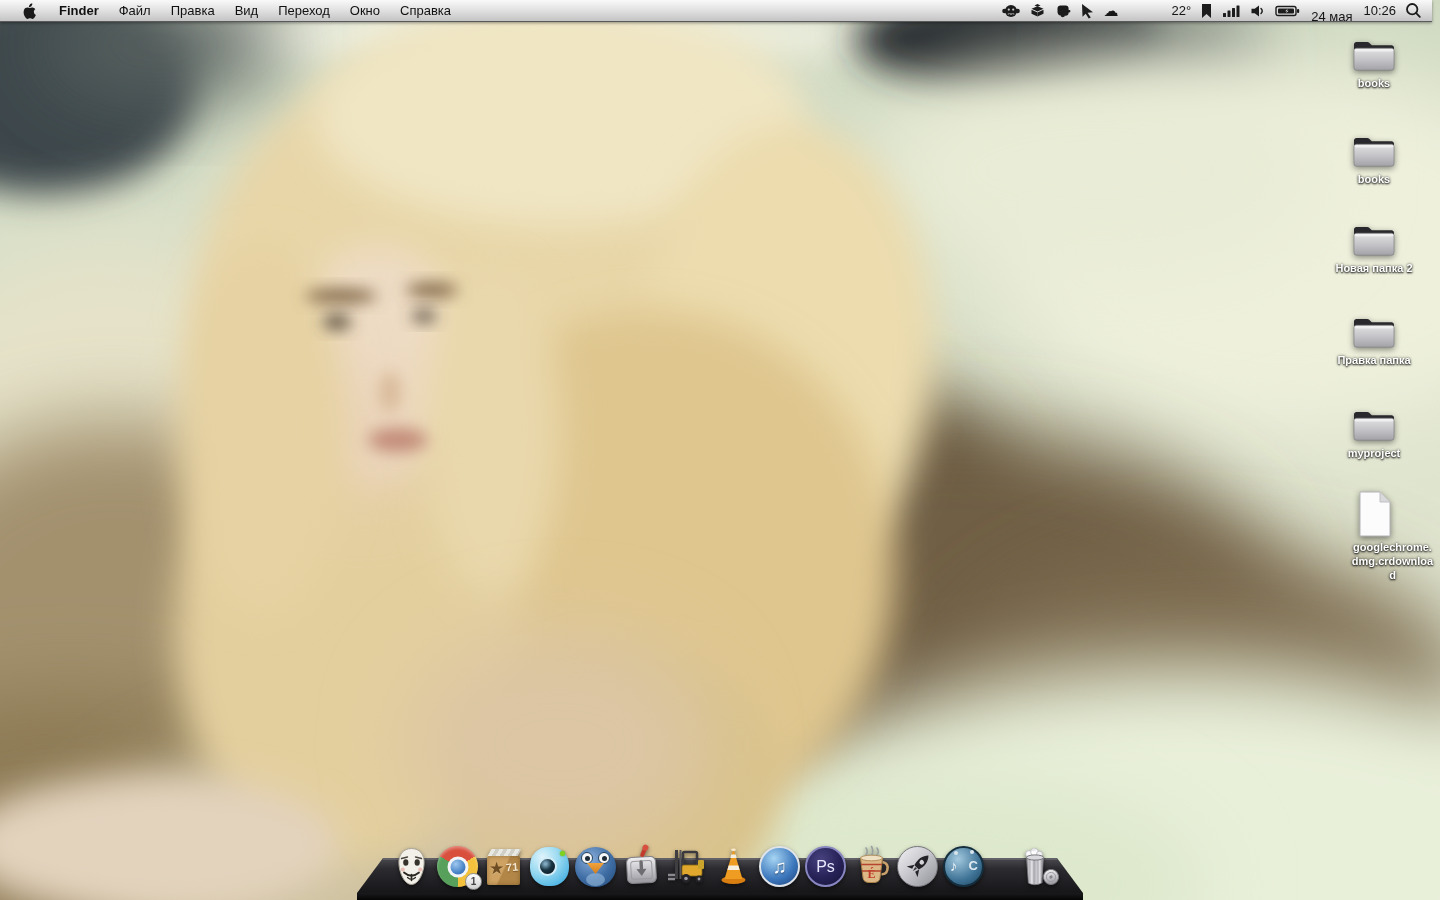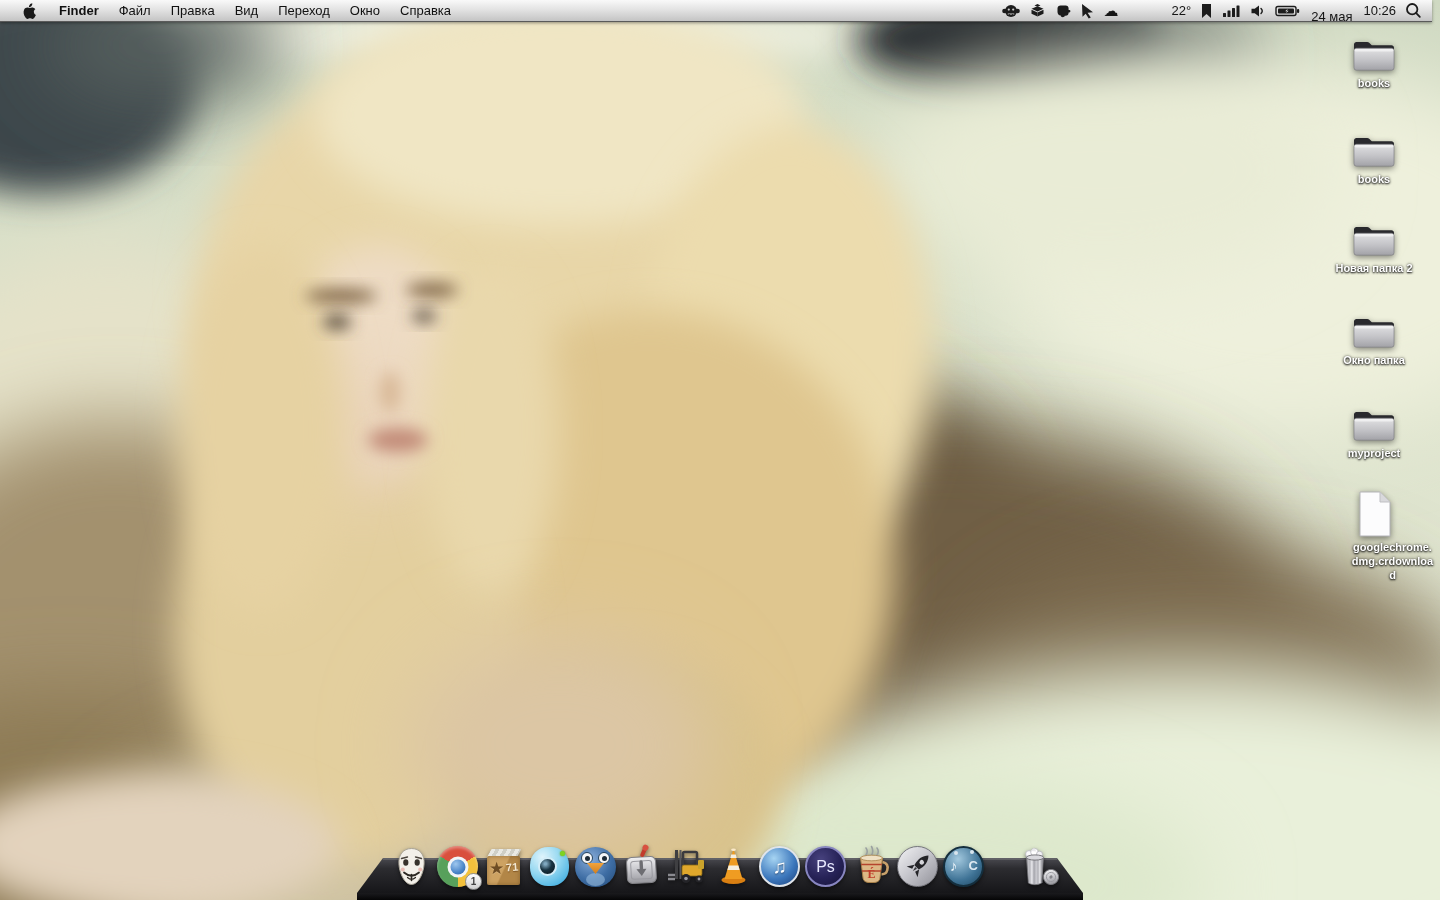--- a/index.html
+++ b/index.html
@@ -334,21 +334,21 @@
   <div class="desk-item" style="top:221px">
     <svg class="ic" width="46" height="38">
         <use href="#sym-folder"></use>
       </svg>
     <span class="desk-label">Новая папка 2</span>
   </div>
   <div class="desk-item" style="top:313px">
     <svg class="ic" width="46" height="38">
         <use href="#sym-folder"></use>
       </svg>
-    <span class="desk-label">Окно папка</span>
+    <span class="desk-label">Правка папка</span>
   </div>
   <div class="desk-item" style="top:406px">
     <svg class="ic" width="46" height="38">
         <use href="#sym-folder"></use>
       </svg>
     <span class="desk-label">myproject</span>
   </div>
   <div class="desk-item desk-doc" style="top:490px">
     <svg class="ic" width="38" height="48">
         <use href="#sym-doc"></use>

